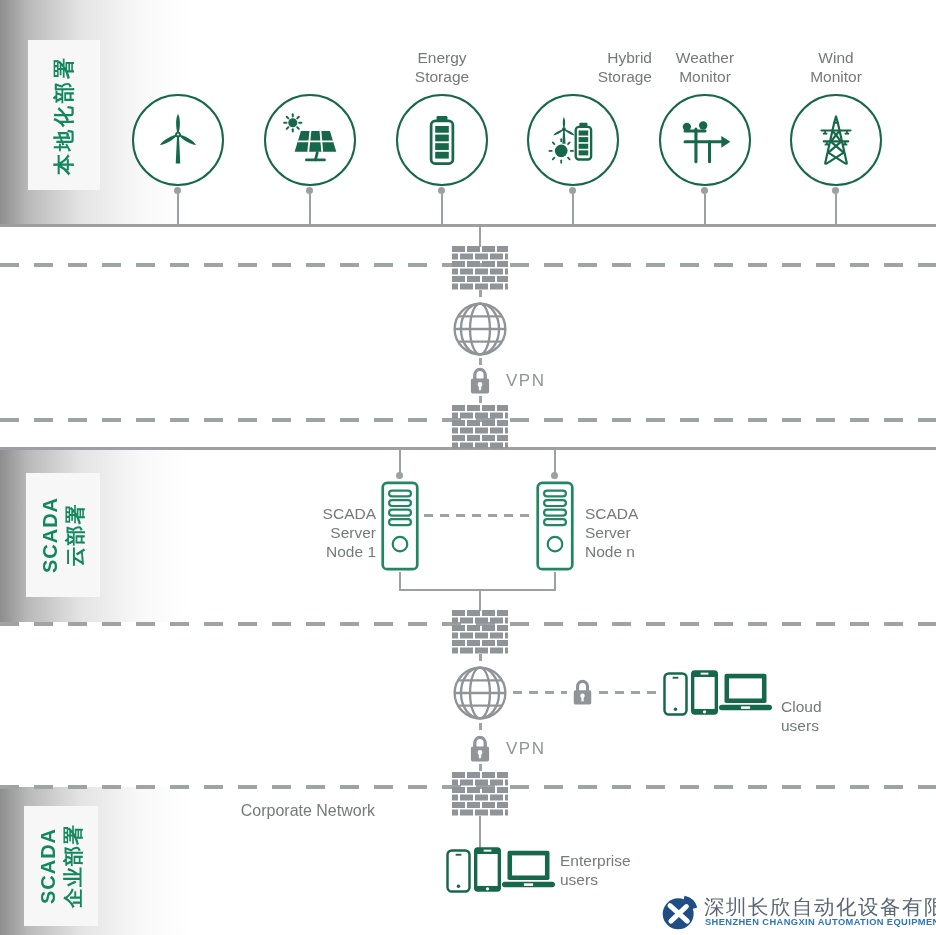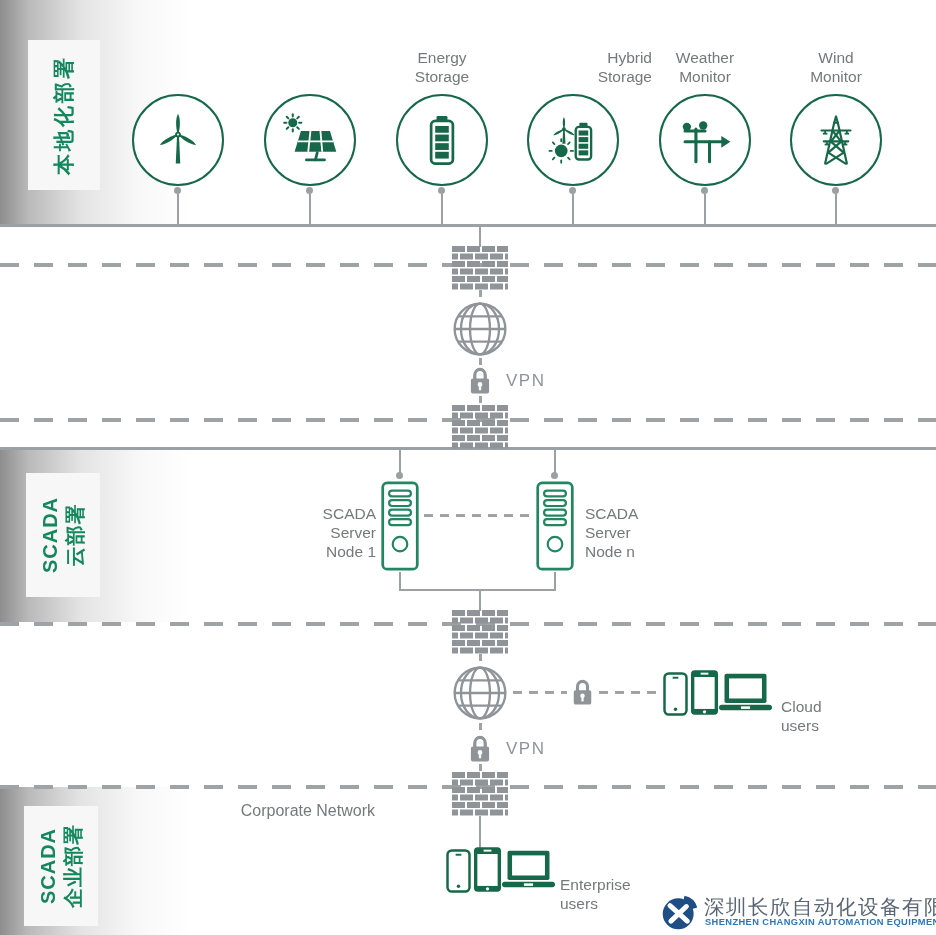--- a/index.html
+++ b/index.html
@@ -509,21 +509,21 @@
     </svg>
   </div>
   <div class="abs" style="left:502px;top:849px;">
     <svg viewBox="0 0 58 46" width="53" height="42">
       <rect x="6" y="2" width="46" height="32" rx="2" fill="#17684a"></rect>
       <rect x="11" y="7" width="36" height="22" fill="#fff"></rect>
       <rect x="0" y="36" width="58" height="6" rx="3" fill="#17684a"></rect>
       <rect x="24" y="37.6" width="10" height="2.8" fill="#fff"></rect>
     </svg>
   </div>
-  <div class="gray-txt" style="left:560px;top:851px;margin-top:24px;">
+  <div class="gray-txt" style="left:560px;top:851px;">
     <div>Enterprise</div>
     <div>users</div>
   </div>
 
   <div class="abs" style="left:660px;top:892px;">
     <svg viewBox="0 0 44 44" width="40" height="40">
       <circle cx="20" cy="24" r="17" fill="#1e4e85"></circle>
       <g stroke="#fff" stroke-width="5.5" stroke-linecap="round">
         <line x1="11" y1="15" x2="30" y2="32"></line>
         <line x1="29" y1="16" x2="12" y2="32"></line>

